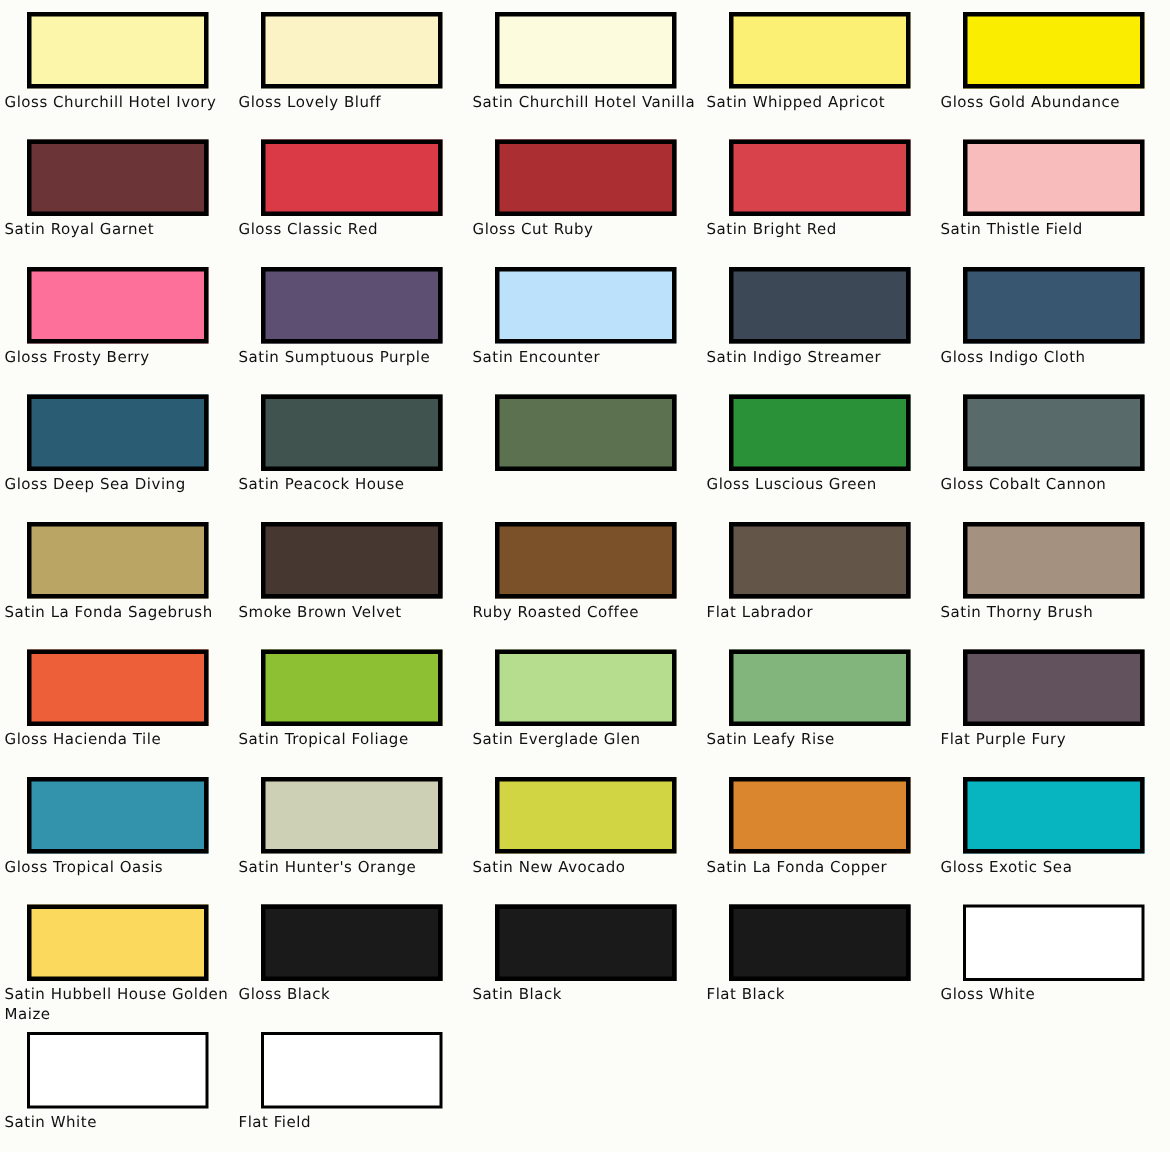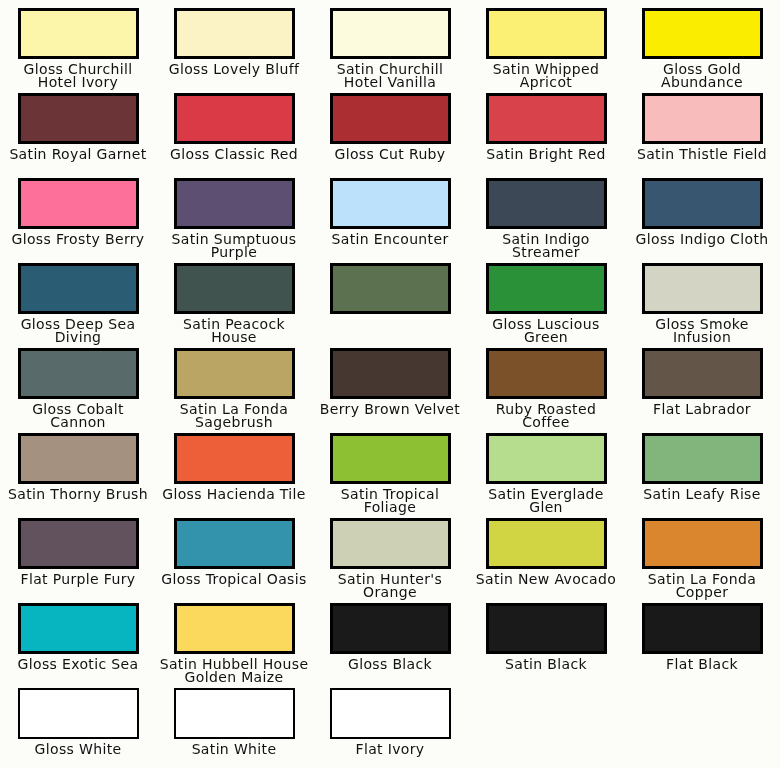--- a/index.html
+++ b/index.html
@@ -35,24 +35,24 @@
     box-sizing: content-box;
     flex: 0 0 auto;
   }
   .swatch-chip.thin-border {
     border-width: 2px;
     width: 117px;
     height: 47px;
   }
   .swatch-label {
     margin-top: 4px;
-    font-size: 14px;
+    font-size: 10px;
     line-height: 12.5px;
     color: #111111;
-    text-align: center;
+    text-align: left;
     letter-spacing: 0.35px;
     width: 150px;
     word-wrap: break-word;
   }
 </style>
 </head>
 <body style="background-color: rgb(252, 252, 248);">
 
 <div id="swatch-grid">
     <div class="swatch-cell">
@@ -124,34 +124,30 @@
       <div class="swatch-label">Satin Peacock House</div>
     </div>
     <div class="swatch-cell">
       <div class="swatch-chip" style="background-color: rgb(92, 113, 80); border-color: rgb(0, 0, 0);"></div>
     </div>
     <div class="swatch-cell">
       <div class="swatch-chip" style="background-color: rgb(42, 145, 57); border-color: rgb(0, 0, 0);"></div>
       <div class="swatch-label">Gloss Luscious Green</div>
     </div>
     <div class="swatch-cell">
-      <div class="swatch-chip" style="background-color: rgb(211, 212, 196); border-color: rgb(0, 0, 0);"></div>
-      <div class="swatch-label">Gloss Smoke Infusion</div>
-    </div>
-    <div class="swatch-cell">
       <div class="swatch-chip" style="background-color: rgb(89, 106, 107); border-color: rgb(0, 0, 0);"></div>
       <div class="swatch-label">Gloss Cobalt Cannon</div>
     </div>
     <div class="swatch-cell">
       <div class="swatch-chip" style="background-color: rgb(187, 165, 101); border-color: rgb(0, 0, 0);"></div>
       <div class="swatch-label">Satin La Fonda Sagebrush</div>
     </div>
     <div class="swatch-cell">
       <div class="swatch-chip" style="background-color: rgb(70, 56, 48); border-color: rgb(0, 0, 0);"></div>
-      <div class="swatch-label">Berry Brown Velvet</div>
+      <div class="swatch-label">Smoke Brown Velvet</div>
     </div>
     <div class="swatch-cell">
       <div class="swatch-chip" style="background-color: rgb(122, 81, 41); border-color: rgb(0, 0, 0);"></div>
       <div class="swatch-label">Ruby Roasted Coffee</div>
     </div>
     <div class="swatch-cell">
       <div class="swatch-chip" style="background-color: rgb(99, 85, 72); border-color: rgb(0, 0, 0);"></div>
       <div class="swatch-label">Flat Labrador</div>
     </div>
     <div class="swatch-cell">
@@ -217,15 +213,15 @@
     <div class="swatch-cell">
       <div class="swatch-chip thin-border" style="background-color: rgb(255, 255, 255); border-color: rgb(0, 0, 0);"></div>
       <div class="swatch-label">Gloss White</div>
     </div>
     <div class="swatch-cell">
       <div class="swatch-chip thin-border" style="background-color: rgb(255, 255, 255); border-color: rgb(0, 0, 0);"></div>
       <div class="swatch-label">Satin White</div>
     </div>
     <div class="swatch-cell">
       <div class="swatch-chip thin-border" style="background-color: rgb(255, 255, 255); border-color: rgb(0, 0, 0);"></div>
-      <div class="swatch-label">Flat Ivory</div>
+      <div class="swatch-label">Flat Field</div>
     </div>
   </div>
 
 </body></html>

